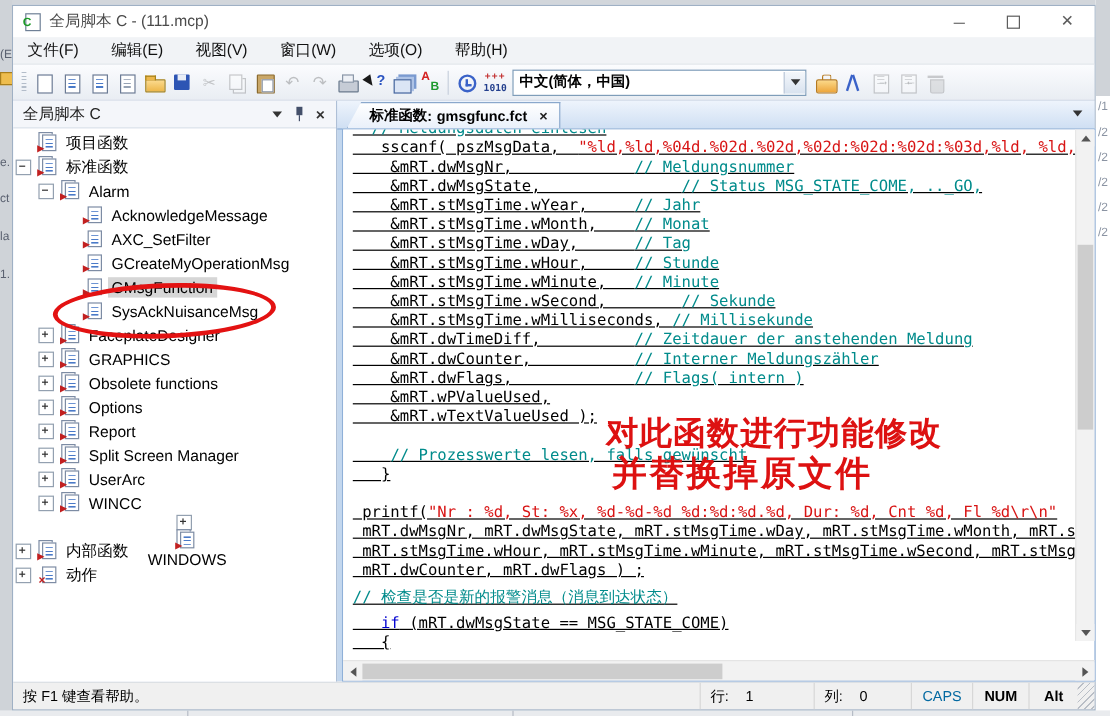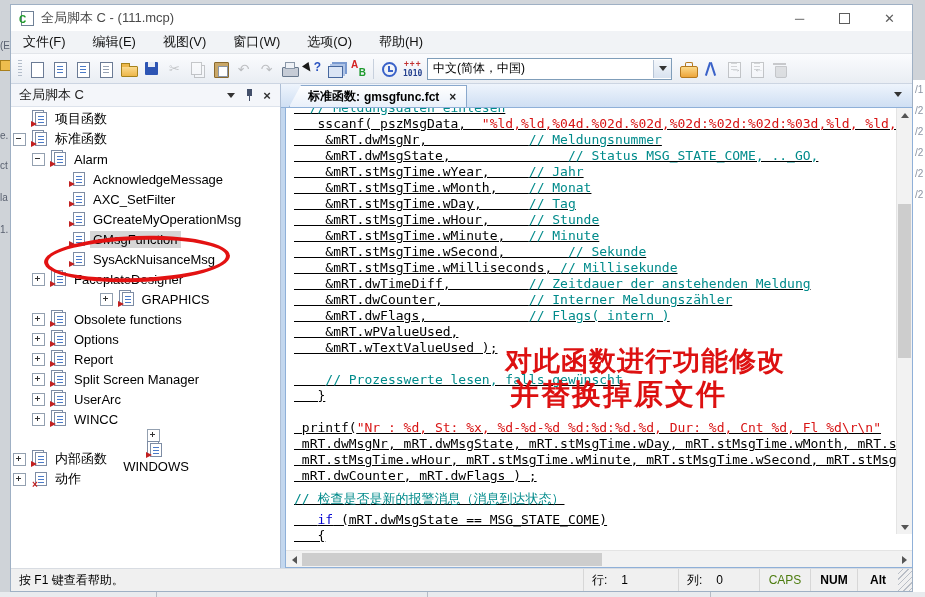--- a/index.html
+++ b/index.html
@@ -69,21 +69,21 @@
   .ic-1010::before{content:"+++";position:absolute;top:1px;left:4px;font:700 8px "DejaVu Sans Mono",monospace;color:#c23030;letter-spacing:1px;}
   .ic-1010::after{content:"1010";position:absolute;bottom:2px;left:3px;font:700 8px "DejaVu Sans Mono",monospace;color:#24408e;}
   .ic-case::before{content:"";position:absolute;left:4px;top:8px;width:16px;height:10px;background:linear-gradient(#fbd98a,#eda53a);border:1px solid #b5791e;border-radius:2px;}
   .ic-case::after{content:"";position:absolute;left:9px;top:4px;width:6px;height:4px;border:1px solid #b5791e;border-bottom:none;border-radius:2px 2px 0 0;}
   .ic-pick::before{content:"";position:absolute;left:8px;top:4px;width:2px;height:14px;background:#3a62c8;transform:rotate(18deg);}
   .ic-pick::after{content:"";position:absolute;left:13px;top:4px;width:2px;height:14px;background:#3a62c8;transform:rotate(-18deg);}
   .ic-arrow-in::after{content:"→";position:absolute;right:1px;top:5px;font-size:10px;color:#3a4a66;}
   .ic-arrow-out::after{content:"←";position:absolute;right:1px;top:5px;font-size:10px;color:#3a4a66;}
   .ic-trash::before{content:"";position:absolute;left:7px;top:8px;width:10px;height:10px;background:#b9bec8;border:1px solid #788294;border-radius:0 0 2px 2px;}
   .ic-trash::after{content:"";position:absolute;left:5px;top:5px;width:13px;height:2px;background:#788294;}
-  .combo{display:flex;align-items:center;width:243px;height:20px;background:#fff;border:1px solid #7f9db9;margin:0 4px;}
+  .combo{display:flex;align-items:center;width:243px;height:20px;background:#fff;border:1px solid #7f9db9;margin:0 4px;font-weight:bold;}
   .combo-text{flex:1;padding-left:5px;font-size:12px;white-space:nowrap;overflow:hidden;}
   .combo-btn{width:17px;height:18px;background:linear-gradient(#f4f7fb,#d8e2ef);border-left:1px solid #b6c4d6;display:flex;align-items:center;justify-content:center;}
   .tri-down{width:0;height:0;border-left:4px solid transparent;border-right:4px solid transparent;border-top:5px solid #333;}
   
   .main{flex:1;display:flex;background:#c3d7ee;min-height:0;}
   
   .lpanel{width:269px;background:#fff;border-right:1px solid #aebfd6;display:flex;flex-direction:column;position:relative;flex:none;}
   .lpanel-head{height:22px;background:#f4f6fa;border-bottom:1px solid #dde3ec;display:flex;align-items:center;padding:0 4px 0 8px;flex:none;}
   .lpanel-title{flex:1;color:#222;}
   .ph-btn{width:18px;height:16px;display:flex;align-items:center;justify-content:center;position:relative;}
@@ -141,21 +141,21 @@
   .tri-down2{width:0;height:0;border-left:4px solid transparent;border-right:4px solid transparent;border-top:5px solid #555;}
   .tri-left2{width:0;height:0;border-top:4px solid transparent;border-bottom:4px solid transparent;border-right:5px solid #555;}
   .tri-right2{width:0;height:0;border-top:4px solid transparent;border-bottom:4px solid transparent;border-left:5px solid #555;}
   
   .statusbar{height:22px;background:#f0f0f0;border-top:1px solid #d8dce2;display:flex;align-items:center;font-size:12px;flex:none;}
   .sb-help{flex:1;padding-left:8px;}
   .sb-seg{height:100%;display:flex;align-items:center;border-left:1px solid #d7d7d7;padding:0 8px;}
   .sb-line{width:78px;}.sb-col{width:64px;}
   .sb-seg .lab{margin-right:14px;}
   .sb-ind{justify-content:center;}
-  .sb-caps{color:#4d7c0f;width:34px;}
+  .sb-caps{color:#0369a1;width:34px;}
   .sb-num{width:30px;font-weight:700;}
   .sb-alt{width:24px;font-weight:700;}
   .sb-grip{width:14px;height:100%;background:
       repeating-linear-gradient(135deg,transparent 0 3px,#b9bec6 3px 4px);}
 </style>
 </head>
 <body>
 
 <div class="bg-left">
   <span>(E</span>
@@ -289,21 +289,21 @@
             <div class="tree-row" style="padding-left: 40px;">
               <span class="exp none"></span>
               <span class="ticon function"></span>
               <span class="tlabel">SysAckNuisanceMsg</span>
             </div>
             <div class="tree-row" style="padding-left: 21px;">
               <span class="exp plus"></span>
               <span class="ticon category"></span>
               <span class="tlabel">FaceplateDesigner</span>
             </div>
-            <div class="tree-row" style="padding-left: 21px; justify-content: center;">
+            <div class="tree-row" style="padding-left: 21px;">
               <span class="exp plus"></span>
               <span class="ticon category"></span>
               <span class="tlabel">GRAPHICS</span>
             </div>
             <div class="tree-row" style="padding-left: 21px;">
               <span class="exp plus"></span>
               <span class="ticon category"></span>
               <span class="tlabel">Obsolete functions</span>
             </div>
             <div class="tree-row" style="padding-left: 21px;">

